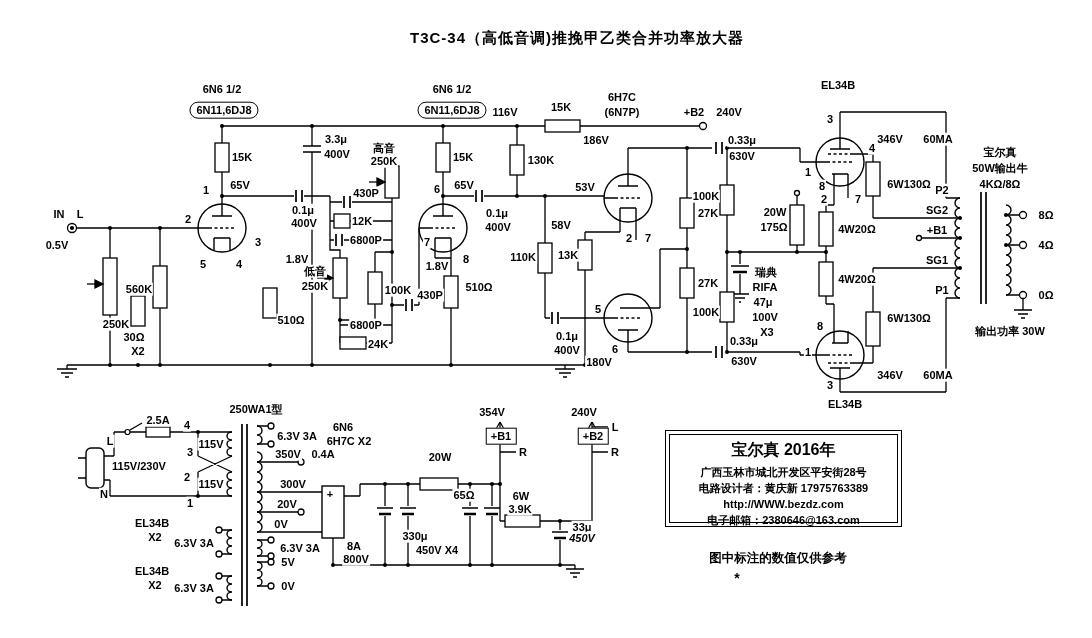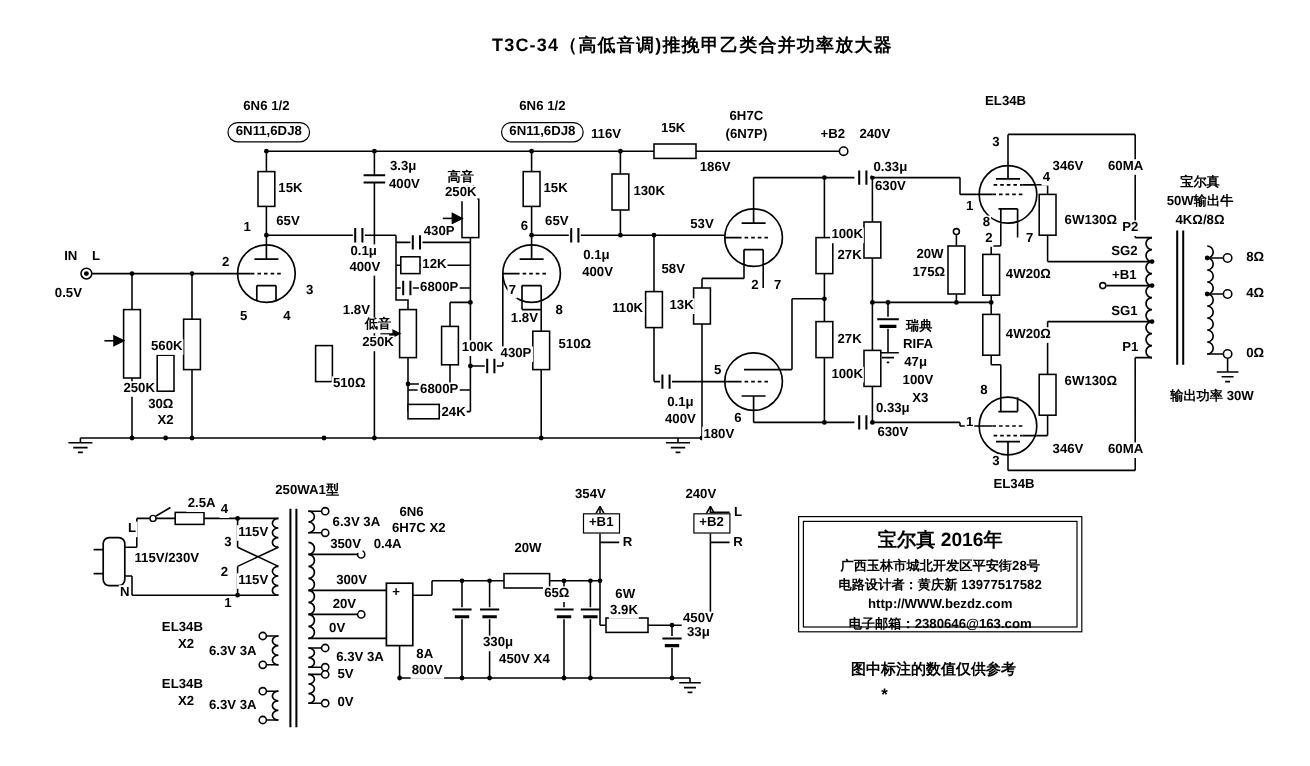--- a/index.html
+++ b/index.html
@@ -363,21 +363,21 @@
       <div class="lbl" style="left: 1046px; top: 215px;">8Ω</div>
       <div class="lbl" style="left: 1046px; top: 245px;">4Ω</div>
       <div class="lbl" style="left: 1046px; top: 295px;">0Ω</div>
       <div class="lbl" style="left: 1010px; top: 331px;">输出功率 30W</div>
       <div class="lbl" style="left: 820px; top: 326px;">8</div>
       <div class="lbl" style="left: 808px; top: 352px;">1</div>
       <div class="lbl" style="left: 830px; top: 385px;">3</div>
       <div class="lbl" style="left: 890px; top: 375px;">346V</div>
       <div class="lbl" style="left: 938px; top: 375px;">60MA</div>
       <div class="lbl" style="left: 845px; top: 404px;">EL34B</div>
-      <div class="lbl" style="left: 168px; top: 420px;">2.5A</div>
+      <div class="lbl" style="left: 158px; top: 420px;">2.5A</div>
       <div class="lbl" style="left: 256px; top: 409px;">250WA1型</div>
       <div class="lbl" style="left: 110px; top: 441px;">L</div>
       <div class="lbl" style="left: 139px; top: 466px;">115V/230V</div>
       <div class="lbl" style="left: 104px; top: 494px;">N</div>
       <div class="lbl" style="left: 187px; top: 425px;">4</div>
       <div class="lbl" style="left: 211px; top: 444px;">115V</div>
       <div class="lbl" style="left: 190px; top: 452px;">3</div>
       <div class="lbl" style="left: 187px; top: 477px;">2</div>
       <div class="lbl" style="left: 211px; top: 484px;">115V</div>
       <div class="lbl" style="left: 190px; top: 503px;">1</div>
@@ -401,36 +401,36 @@
       <div class="lbl" style="left: 330px; top: 494px;">+</div>
       <div class="lbl" style="left: 354px; top: 546px;">8A</div>
       <div class="lbl" style="left: 356px; top: 559px;">800V</div>
       <div class="lbl" style="left: 440px; top: 457px;">20W</div>
       <div class="lbl" style="left: 440px; top: 495px; margin-left: 24px;">65Ω</div>
       <div class="lbl" style="left: 415px; top: 536px;">330μ</div>
       <div class="lbl" style="left: 437px; top: 550px;">450V X4</div>
       <div class="lbl" style="left: 521px; top: 496px;">6W</div>
       <div class="lbl" style="left: 520px; top: 509px;">3.9K</div>
       <div class="lbl" style="left: 582px; top: 527px;">33μ</div>
-      <div class="lbl" style="left: 582px; top: 516px;">450V</div>
+      <div class="lbl" style="left: 582px; top: 538px; font-style: italic;">450V</div>
       <div class="lbl" style="left: 492px; top: 412px;">354V</div>
       <div class="lbl box" style="left: 501px; top: 436px;">+B1</div>
       <div class="lbl" style="left: 523px; top: 452px;">R</div>
       <div class="lbl" style="left: 584px; top: 412px;">240V</div>
       <div class="lbl box" style="left: 593px; top: 436px;">+B2</div>
       <div class="lbl" style="left: 615px; top: 427px;">L</div>
       <div class="lbl" style="left: 615px; top: 452px;">R</div>
     </div>
 
   <div class="title">T3C-34（高低音调)推挽甲乙类合并功率放大器</div>
 
   <div class="infobox">
     <div class="ib-big">宝尔真 2016年</div>
     <div class="ib-line">广西玉林市城北开发区平安街28号</div>
-    <div class="ib-line">电路设计者：黄庆新  13977517582</div>
+    <div class="ib-line">电路设计者：黄庆新  17975763389</div>
     <div class="ib-line">http://WWW.bezdz.com</div>
     <div class="ib-line">电子邮箱：2380646@163.com</div>
   </div>
 
   <div class="footnote">图中标注的数值仅供参考</div>
   <div class="asterisk">*</div>
 
 </div>
 
 </body></html>

